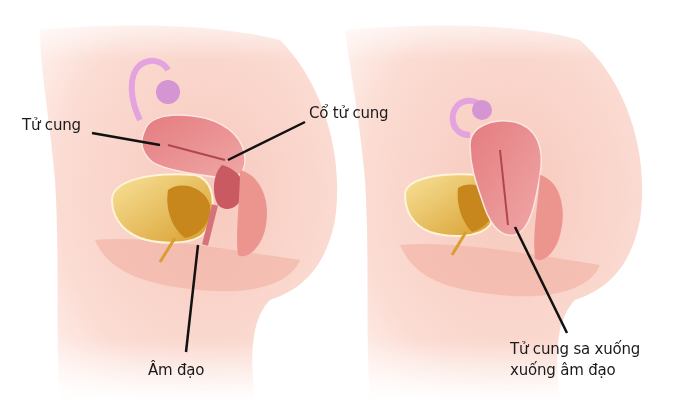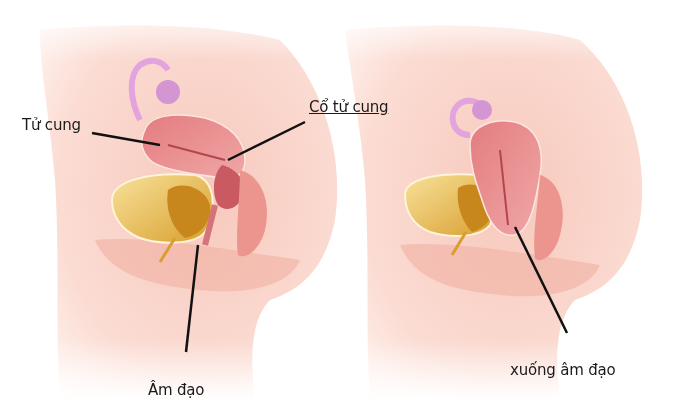--- a/index.html
+++ b/index.html
@@ -84,16 +84,17 @@
 
     <rect x="0" y="0" width="675" height="400" fill="url(#fade)"></rect>
 
     <line x1="92" y1="133" x2="160" y2="145" stroke="#111" stroke-width="2.5"></line>
     <line x1="305" y1="122" x2="228" y2="160" stroke="#111" stroke-width="2.5"></line>
     <line x1="198" y1="245" x2="186" y2="352" stroke="#111" stroke-width="2.5"></line>
     <line x1="515" y1="227" x2="567" y2="333" stroke="#111" stroke-width="2.5"></line>
   </svg>
 
   <div class="label" style="left:22px;top:116px;">Tử cung</div>
-  <div class="label" style="left:309px;top:98px;text-decoration:underline;">Cổ tử cung</div>
-  <div class="label" style="left:148px;top:361px;margin-top:20px;">Âm đạo</div>
+  <div class="label" style="left:309px;top:104px;">Cổ tử cung</div>
+  <div class="label" style="left:148px;top:361px;">Âm đạo</div>
+  <div class="label" style="left:510px;top:340px;">Tử cung sa xuống</div>
   <div class="label" style="left:510px;top:361px;">xuống âm đạo</div>
 </div>
 
 </body></html>

